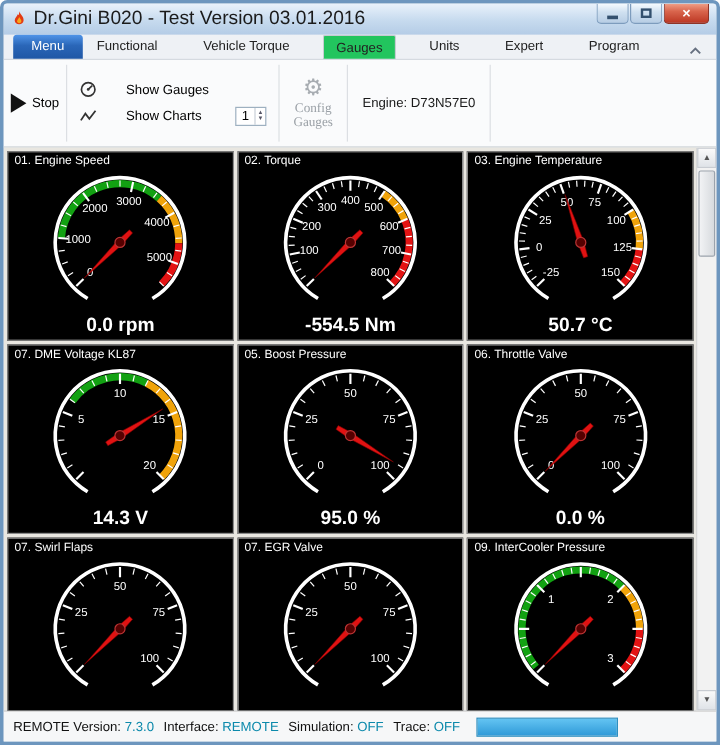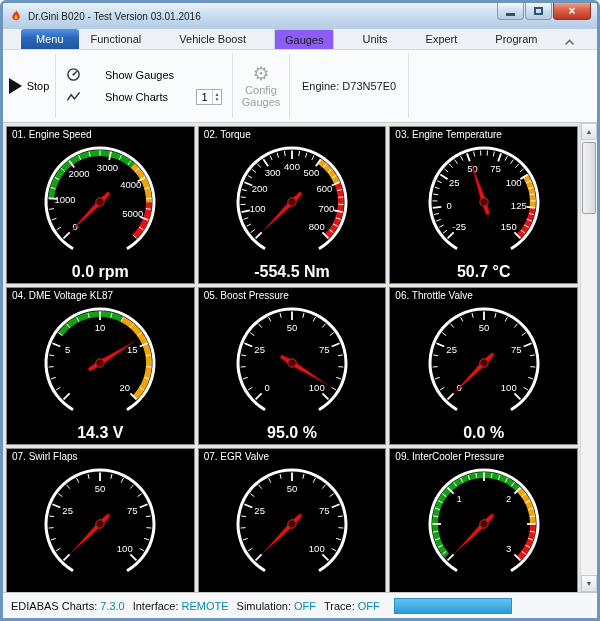--- a/index.html
+++ b/index.html
@@ -5,55 +5,55 @@
   * { margin:0; padding:0; box-sizing:border-box; }
   html,body { width:600px; height:621px; }
   body { font-family:"Liberation Sans", sans-serif; font-size:11px; background:#fff; }
 
   .window { width:600px; height:621px; border:3px solid #6d96be; display:flex; flex-direction:column;
             border-radius:6px 6px 0 0; overflow:hidden; background:#f4f6f8; }
 
   
   .titlebar { height:26px; flex:0 0 auto; background:linear-gradient(#e9f2fb,#c6daee 55%,#b4cce6);
               display:flex; align-items:center; padding:0 6px; gap:5px; }
-  .title { color:#1b1b1b; font-size:10px; white-space:nowrap; }
+  .title { color:#1b1b1b; font-size:16px; white-space:nowrap; }
   .winbtns { margin-left:auto; display:flex; gap:1px; align-self:flex-start; }
   .wbtn { width:27px; height:17px; border:1px solid #7d9cbd; border-top:none; border-radius:0 0 4px 4px;
           display:flex; align-items:center; justify-content:center;
           background:linear-gradient(#f6fbff,#cfe0f0 45%,#b7cde4); cursor:default; }
   .wbtn.close { width:38px; background:linear-gradient(#f0a088,#d9654d 40%,#bc3723);
                 border-color:#8e3326; color:#fff; font-weight:bold; font-size:12px; }
   .minbar { width:9px; height:3px; background:#33506e; margin-top:6px; }
   .maxbox { width:9px; height:8px; border:2px solid #33506e; }
 
   
   .tabstrip { height:21px; flex:0 0 auto; background:#eef1f5; display:flex; align-items:flex-end;
-              padding:0 18px; gap:2px; border-bottom:1px solid #d5dae0; }
+              padding:0 8px; gap:2px; border-bottom:1px solid #d5dae0; }
   .menubtn { height:20px; padding:0 15px; color:#fff; display:flex; align-items:center;
              background:linear-gradient(#4f94e8,#2a66b8 45%,#1f57a5); border-radius:3px 3px 0 0; }
   .tab { height:20px; padding:0 10px; display:flex; align-items:center; color:#222; }
-  .tab.active { background:#8b5cf6; border:1px solid #c6ccd2; border-bottom:none; border-radius:2px 2px 0 0; }
+  .tab.active { background:#22c55e; border:1px solid #c6ccd2; border-bottom:none; border-radius:2px 2px 0 0; }
   .chevron { margin-left:auto; margin-bottom:3px; margin-right:4px; color:#667; display:flex; align-items:center; }
 
   
   .ribbon { height:73px; flex:0 0 auto; background:#fafbfc; border-bottom:1px solid #c8cdd2;
             display:flex; align-items:stretch; padding:2px 0; }
   .rsep { width:1px; background:#dcdfe3; margin:2px 0; flex:0 0 auto; }
   .bigbtn { width:52px; display:flex; flex-direction:row; align-items:center; justify-content:center; gap:5px; }
   .playicon { width:0; height:0; border-left:13px solid #111; border-top:8px solid transparent; border-bottom:8px solid transparent; }
   .showgroup { display:flex; flex-direction:column; justify-content:center; gap:7px; padding:0 10px; }
   .showrow { display:flex; align-items:center; gap:24px; }
   .spinner { width:26px; height:16px; border:1px solid #9db0c0; background:#fff; display:flex; align-items:stretch; margin-left:4px; }
   .spinval { flex:1; text-align:center; line-height:14px; }
   .spinarrows { width:9px; display:flex; flex-direction:column; align-items:center; justify-content:center;
                 font-size:5px; color:#556; line-height:5px; border-left:1px solid #c8d0d8; }
   .configbtn { width:56px; display:flex; flex-direction:column; align-items:center; justify-content:center;
                color:#9aa0a6; text-align:center; line-height:12px; }
   .gearicon { font-size:19px; color:#a8adb2; line-height:20px; }
-  .configlabel { width:46px; }
+  .configlabel { width:46px;font-family:Liberation Serif, serif; }
   .enginegroup { display:flex; align-items:center; padding:0 12px; color:#1a1a1a;text-align:right; }
 
   
   .content { flex:1; display:flex; overflow:hidden; background:#e9e7e1; }
   .grid { flex:1; display:grid; grid-template-columns:repeat(3,1fr); grid-auto-rows:158px; gap:3px;
           padding:3px 2px 0 3px; overflow:hidden; align-content:start; }
   .tile { background:#000; border:1px solid #8a8a8a; position:relative; overflow:hidden; }
   .tile-title { position:absolute; top:2px; left:5px; color:#fff; font-size:10px; }
   .tile-svg { position:absolute; top:13px; left:50%; transform:translateX(-50%); }
   .tile-value { position:absolute; bottom:2px; width:100%; text-align:center; color:#fff; font-size:16px; font-weight:bold; }
@@ -96,21 +96,21 @@
       <span class="wbtn close">
           <span>×</span>
         </span>
     </span>
   </div>
 
   <div class="tabstrip">
     <div class="menubtn">Menu</div>
     <div id="tabs" style="display:flex;align-items:flex-end;gap:18px;">
         <div class="tab">Functional</div>
-        <div class="tab">Vehicle Boost</div>
+        <div class="tab">Vehicle Torque</div>
         <div class="tab active">Gauges</div>
         <div class="tab">Units</div>
         <div class="tab">Expert</div>
         <div class="tab">Program</div>
       </div>
     <div class="chevron">
       <svg width="11" height="7" viewBox="0 0 11 7">
           <polyline points="1.5,5.5 5.5,1.5 9.5,5.5" fill="none" stroke="#667080" stroke-width="1.6"></polyline>
         </svg>
     </div>
@@ -308,21 +308,21 @@
               <text x="103.56" y="31.96" fill="#fff" font-size="9.5" text-anchor="middle" font-family="Liberation Sans, sans-serif">75</text>
               <text x="121.64" y="46.38" fill="#fff" font-size="9.5" text-anchor="middle" font-family="Liberation Sans, sans-serif">100</text>
               <text x="126.78" y="68.92" fill="#fff" font-size="9.5" text-anchor="middle" font-family="Liberation Sans, sans-serif">125</text>
               <text x="116.75" y="89.75" fill="#fff" font-size="9.5" text-anchor="middle" font-family="Liberation Sans, sans-serif">150</text>
               <polygon points="78.88,22.10 94.47,61.19 97.77,73.79 94.35,74.91 89.53,62.81" fill="#e01212" stroke="#7d0000" stroke-width="0.5"></polygon>
               <circle cx="92" cy="62" r="4.2" fill="#550000" stroke="#b33" stroke-width="1"></circle>
             </svg></div>
           <div class="tile-value">50.7 °C</div>
         </div>
         <div class="tile">
-          <div class="tile-title">04. DME Voltage KL87</div>
+          <div class="tile-title">07. DME Voltage KL87</div>
           <div class="tile-svg"><svg width="184" height="118" viewBox="0 0 184 118">
               <path d="M52.36 33.2 A49 49 0 0 1 114.25 18.34" fill="none" stroke="#12a112" stroke-width="6"></path>
               <path d="M114.25 18.34 A49 49 0 0 1 126.65 96.65" fill="none" stroke="#f0a30a" stroke-width="6"></path>
               <path d="M65 108.77 A54 54 0 1 1 119 108.77" fill="none" stroke="#ffffff" stroke-width="3"></path>
               <line x1="55.58" y1="98.42" x2="61.59" y2="92.41" stroke="#fff" stroke-width="1.8"></line>
               <line x1="48.09" y1="88.91" x2="52.35" y2="86.3" stroke="#fff" stroke-width="1"></line>
               <line x1="43.02" y1="77.91" x2="47.78" y2="76.37" stroke="#fff" stroke-width="1"></line>
               <line x1="40.66" y1="66.04" x2="45.64" y2="65.65" stroke="#fff" stroke-width="1"></line>
               <line x1="41.13" y1="53.94" x2="46.07" y2="54.73" stroke="#fff" stroke-width="1"></line>
               <line x1="44.42" y1="42.29" x2="52.27" y2="45.54" stroke="#fff" stroke-width="1.8"></line>
@@ -541,21 +541,21 @@
         </div>
       <div class="sthumb"></div>
       <div class="sbtn down">
           <span>▼</span>
         </div>
     </div>
   </div>
 
   <div class="statusbar">
     <span id="status-segs" style="display:flex;align-items:center;">
-        <span class="slabel">EDIABAS Charts:</span>
+        <span class="slabel">REMOTE Version:</span>
         <span class="svalue">7.3.0</span>
         <span class="slabel">Interface:</span>
         <span class="svalue">REMOTE</span>
         <span class="slabel">Simulation:</span>
         <span class="svalue">OFF</span>
         <span class="slabel">Trace:</span>
         <span class="svalue">OFF</span>
       </span>
     <div class="progress"></div>
   </div>

